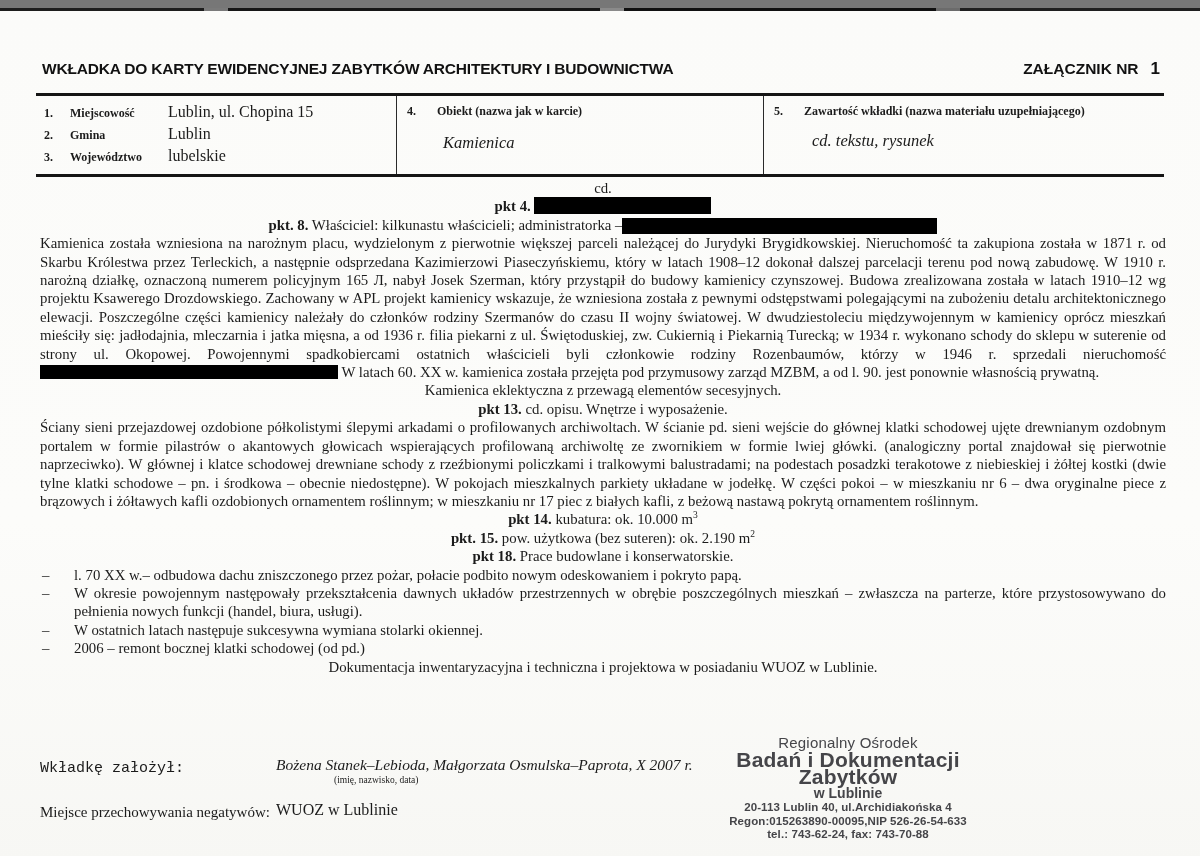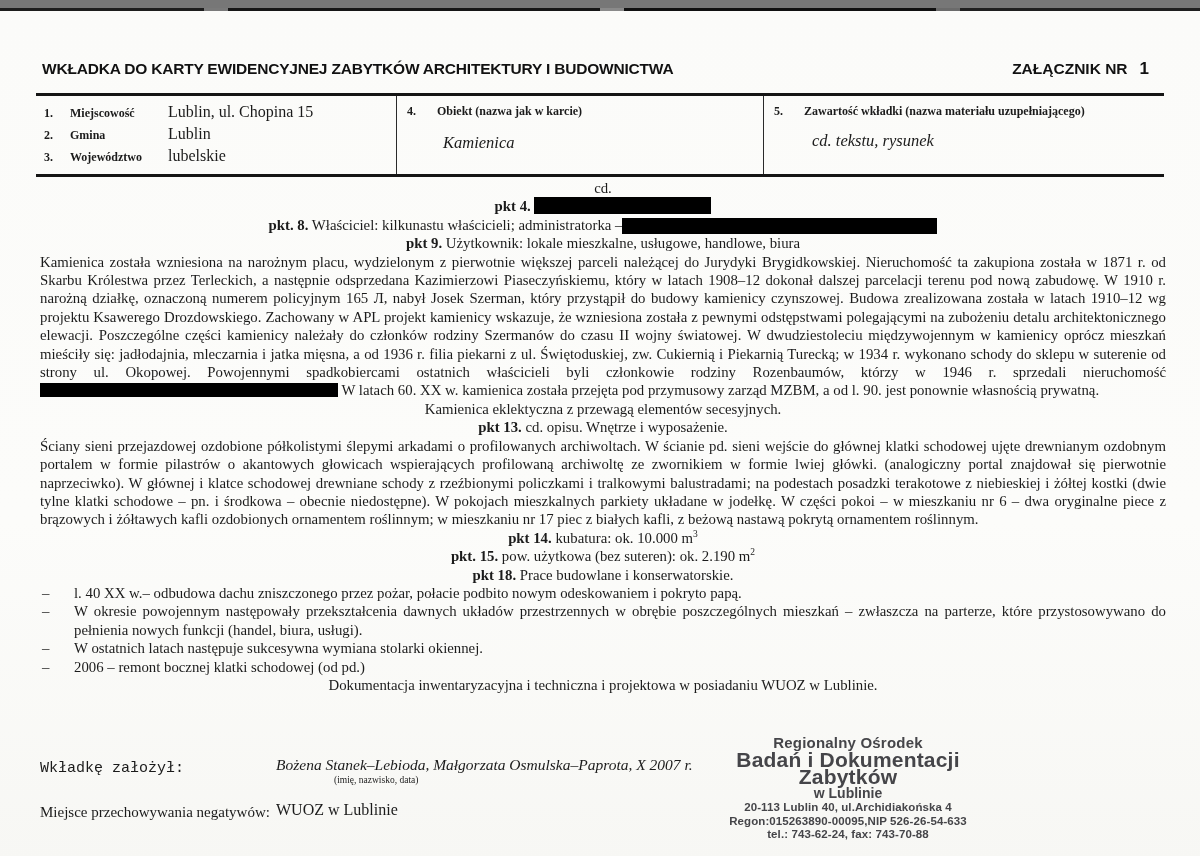--- a/index.html
+++ b/index.html
@@ -11,21 +11,21 @@
     color:#1b1b1b;overflow:hidden;
   }
   .scan-edge-top{position:absolute;top:0;left:0;width:100%;height:3px;
     background:linear-gradient(90deg,#1d1d1d 0 17%,#7a7a7a 17% 19%,#161616 19% 50%,#8a8a8a 50% 52%,#101010 52% 78%,#6b6b6b 78% 80%,#1f1f1f 80% 100%);}
   .scan-edge-bottom{position:absolute;bottom:0;left:0;width:100%;height:5px;
     background:linear-gradient(90deg,#2a2a2a 0 12%,#9a9a96 12% 14%,#1c1c1c 14% 55%,#8d8d89 55% 57%,#141414 57% 100%);}
 
   
   .hdr-title{position:absolute;left:42px;top:52px;font-family:"Liberation Sans","DejaVu Sans",sans-serif;
     font-weight:bold;font-size:15.5px;letter-spacing:-0.2px;color:#111;}
-  .hdr-attach{position:absolute;right:51px;top:51px;font-family:"Liberation Sans","DejaVu Sans",sans-serif;
+  .hdr-attach{position:absolute;right:40px;top:51px;font-family:"Liberation Sans","DejaVu Sans",sans-serif;
     font-weight:bold;font-size:15.5px;color:#111;}
   .hdr-attach .num{font-size:17px;margin-left:12px;}
   .rule{position:absolute;left:36px;right:36px;height:3px;background:#151515;}
   .rule-1{top:85px;}
   .rule-2{top:166px;}
 
   
   .info{position:absolute;left:36px;right:36px;top:88px;height:78px;display:flex;}
   .cell{box-sizing:border-box;padding-top:6px;}
   .cell-1{width:360px;}
@@ -57,21 +57,21 @@
   .f-created-label{position:absolute;left:40px;top:752px;font-size:15px;font-family:Liberation Mono, monospace;}
   .f-created{position:absolute;left:276px;top:748px;width:460px;}
   .f-created .names{font-style:italic;font-size:15.5px;}
   .f-created .sub{font-size:9.5px;margin-left:58px;margin-top:1px;}
   .f-neg-label{position:absolute;left:40px;top:796px;font-size:15px;}
   .f-neg-value{position:absolute;left:276px;top:793px;font-size:16px;}
 
   
   .stamp{position:absolute;left:698px;top:726px;width:300px;text-align:center;
     font-family:"Liberation Sans","DejaVu Sans",sans-serif;color:#454549;}
-  .stamp .s1{font-weight:bold;font-size:15px;line-height:17px;letter-spacing:0.2px;}
+  .stamp .s1{font-weight:normal;font-size:15px;line-height:17px;letter-spacing:0.2px;}
   .stamp .s2{font-weight:bold;font-size:21px;line-height:17px;letter-spacing:0.2px;}
   .stamp .s3{font-weight:bold;font-size:14px;line-height:16px;}
   .stamp .s4,.stamp .s5,.stamp .s6{font-weight:bold;font-size:11.5px;line-height:13.5px;letter-spacing:0.1px;}
 </style>
 </head>
 <body>
 
 <div class="page">
   <div class="scan-edge-top"></div>
   <div class="scan-edge-bottom"></div>
@@ -114,31 +114,30 @@
       </div>
       <div class="cval">cd. tekstu, rysunek</div>
     </div>
   </div>
   <div class="rule rule-2"></div>
 
   <div class="bodytext">
     <p class="ln">cd.</p>
     <p class="ln"><span class="b">pkt 4.</span> <span class="redact redact-1"></span></p>
     <p class="ln"><span class="b">pkt. 8.</span><span> Właściciel: kilkunastu właścicieli; administratorka –</span><span class="redact redact-2"></span></p>
-    <p class="ln"><span class="b">pkt 9.</span><span> Użytkownik: lokale mieszkalne, usługowe, handlowe, biura</span></p>
     <p><span>Kamienica została wzniesiona na narożnym placu, wydzielonym z pierwotnie większej parceli należącej do Jurydyki Brygidkowskiej. Nieruchomość ta zakupiona została w 1871 r. od Skarbu Królestwa przez Terleckich, a następnie odsprzedana Kazimierzowi Piaseczyńskiemu, który w latach 1908–12 dokonał dalszej parcelacji terenu pod nową zabudowę. W 1910 r. narożną działkę, oznaczoną numerem policyjnym 165 Л, nabył Josek Szerman, który przystąpił do budowy kamienicy czynszowej. Budowa zrealizowana została w latach 1910–12 wg projektu Ksawerego Drozdowskiego. Zachowany w APL projekt kamienicy wskazuje, że wzniesiona została z pewnymi odstępstwami polegającymi na zubożeniu detalu architektonicznego elewacji. Poszczególne części kamienicy należały do członków rodziny Szermanów do czasu II wojny światowej. W dwudziestoleciu międzywojennym w kamienicy oprócz  mieszkań mieściły się: jadłodajnia, mleczarnia i jatka mięsna, a od 1936 r. filia piekarni z ul. Świętoduskiej, zw. Cukiernią i Piekarnią Turecką; w 1934 r. wykonano schody do sklepu w suterenie od strony ul. Okopowej. Powojennymi spadkobiercami ostatnich właścicieli byli członkowie rodziny Rozenbaumów, którzy w 1946 r. sprzedali nieruchomość</span><span class="redact redact-3"></span><span> W latach 60. XX w. kamienica została przejęta pod przymusowy zarząd MZBM, a od l. 90. jest ponownie własnością prywatną.</span></p>
     <p class="ln">Kamienica eklektyczna z przewagą elementów secesyjnych.</p>
     <p class="ln"><span class="b">pkt 13.</span><span> cd. opisu. Wnętrze i wyposażenie.</span></p>
     <p>Ściany sieni przejazdowej ozdobione półkolistymi ślepymi arkadami o profilowanych archiwoltach. W ścianie pd. sieni wejście do głównej klatki schodowej ujęte drewnianym ozdobnym portalem w formie pilastrów o akantowych głowicach wspierających profilowaną archiwoltę ze zwornikiem w formie lwiej główki. (analogiczny portal znajdował się pierwotnie naprzeciwko). W głównej i klatce schodowej drewniane schody z rzeźbionymi policzkami i tralkowymi balustradami; na podestach posadzki terakotowe z niebieskiej i żółtej kostki (dwie tylne klatki schodowe – pn. i środkowa – obecnie niedostępne).  W pokojach mieszkalnych parkiety układane w jodełkę. W części pokoi – w mieszkaniu nr 6 – dwa oryginalne piece z brązowych i żółtawych kafli ozdobionych ornamentem roślinnym; w mieszkaniu nr 17 piec z białych kafli, z beżową nastawą pokrytą ornamentem roślinnym.</p>
     <p class="ln"><span class="b">pkt 14.</span><span> kubatura: ok. 10.000 m</span><sup>3</sup></p>
     <p class="ln"><span class="b">pkt. 15.</span><span> pow. użytkowa (bez suteren): ok. 2.190 m</span><sup>2</sup></p>
     <p class="ln"><span class="b">pkt 18.</span><span> Prace budowlane i konserwatorskie.</span></p>
     <div class="bullet">
         <span class="dash">–</span>
-        <p class="btxt">l. 40 XX w.– odbudowa dachu zniszczonego przez pożar, połacie podbito nowym odeskowaniem i pokryto papą.</p>
+        <p class="btxt">l. 70 XX w.– odbudowa dachu zniszczonego przez pożar, połacie podbito nowym odeskowaniem i pokryto papą.</p>
       </div>
     <div class="bullet">
         <span class="dash">–</span>
         <p class="btxt">W okresie powojennym następowały przekształcenia dawnych układów przestrzennych w obrębie poszczególnych mieszkań – zwłaszcza na parterze, które przystosowywano do pełnienia nowych funkcji (handel, biura, usługi).</p>
       </div>
     <div class="bullet">
         <span class="dash">–</span>
         <p class="btxt">W ostatnich latach następuje sukcesywna wymiana stolarki okiennej.</p>
       </div>
     <div class="bullet">

